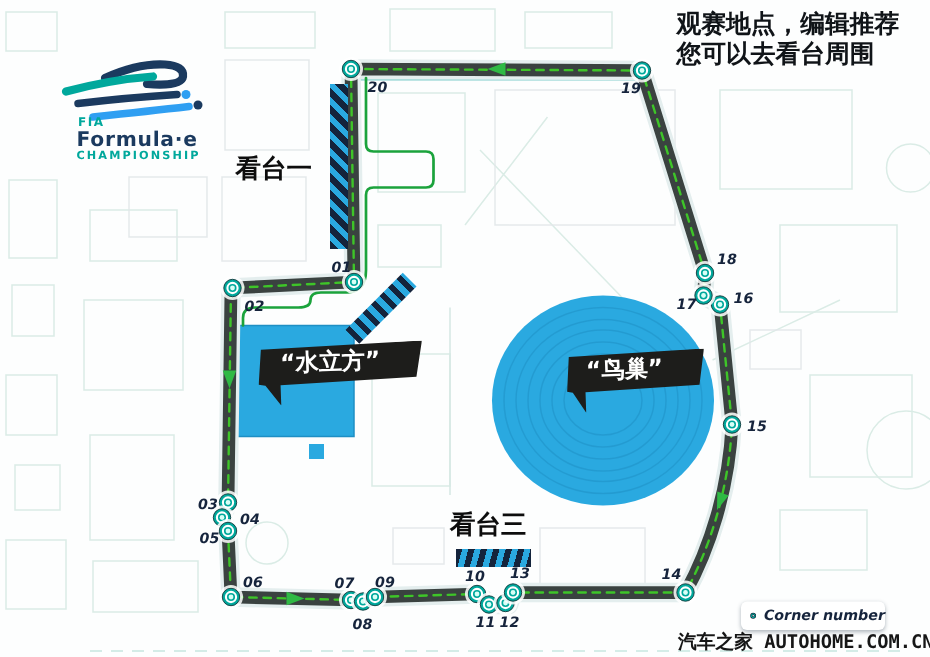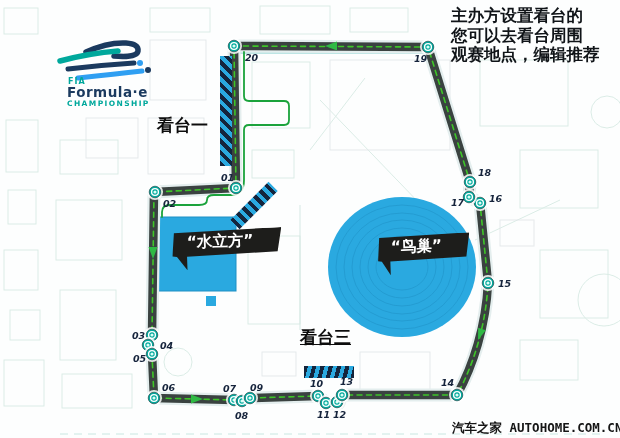--- a/index.html
+++ b/index.html
@@ -41,21 +41,21 @@
     border-radius:4px;box-shadow:0 1px 3px rgba(20,40,60,.35);
     display:flex;align-items:center;gap:5px;padding-left:6px;box-sizing:border-box;
   }
   .legend .txt{font-style:italic;font-weight:700;font-size:9.5px;color:#16243c;white-space:nowrap;}
   
   .watermark{
     position:absolute;left:452px;top:420px;color:#161616;font-weight:700;
     font-size:12.5px;font-family:"DejaVu Sans Mono","Liberation Mono",monospace;white-space:nowrap;
   }
   
-  .logo{position:absolute;left:46px;top:24px;width:112px;height:84px;}
+  .logo{position:absolute;left:30px;top:24px;width:112px;height:84px;}
 </style>
 </head>
 <body>
 
 <div class="stage">
 
   <svg id="circuit" width="620" height="438" viewBox="0 0 620 438">
 
     <g stroke="#d5e9e2" fill="none" stroke-width="1" opacity="0.85">
       <rect x="4" y="8" width="34" height="26"></rect>
@@ -296,34 +296,41 @@
       </g>
       <circle cx="94" cy="39" r="3" fill="#2f9ff2"></circle>
       <circle cx="102" cy="46" r="3" fill="#1b3a5f"></circle>
       <text x="22" y="60" font-size="8" font-weight="bold" fill="#00a89c" letter-spacing="1">FIA</text>
       <text x="21" y="73" font-size="13.5" font-weight="bold" fill="#1b3a5f" letter-spacing="0.5">Formula·e</text>
       <text x="21" y="82" font-size="7.5" font-weight="bold" fill="#00a89c" letter-spacing="1.4">CHAMPIONSHIP</text>
     </svg>
   </div>
 
   <div class="note">
-    <div>主办方设置看台的</div>
+    <div>观赛地点，编辑推荐</div>
     <div>您可以去看台周围</div>
-    <div>观赛地点，编辑推荐</div>
   </div>
 
   <div class="gs-bar gs1"></div>
   <div class="gs-bar gs2"></div>
   <div class="gs-bar gs3"></div>
-  <div class="gs-label" style="left:157px;top:114px;">看台一</div>
-  <div class="gs-label" style="left:300px;top:326px;text-decoration:underline;">看台三</div>
+  <div class="gs-label" style="left:157px;top:101px;">看台一</div>
+  <div class="gs-label" style="left:300px;top:338px;">看台三</div>
 
   <div class="banner banner-water">
     <span>“水立方”</span>
   </div>
   <div class="banner banner-bird">
     <span>“鸟巢”</span>
   </div>
 
+  <div class="legend">
+    <svg width="15" height="15" viewBox="0 0 15 15">
+      <circle cx="7.5" cy="7.5" r="7" fill="#16243c"></circle>
+      <circle cx="7.5" cy="7.5" r="4.4" fill="none" stroke="#00c2a8" stroke-width="2.2"></circle>
+      <circle cx="7.5" cy="7.5" r="1.8" fill="#ffffff"></circle>
+    </svg>
+    <span class="txt">Corner number</span>
+  </div>
 
   <div class="watermark">汽车之家 AUTOHOME.COM.CN</div>
 
 </div>
 
 </body></html>

